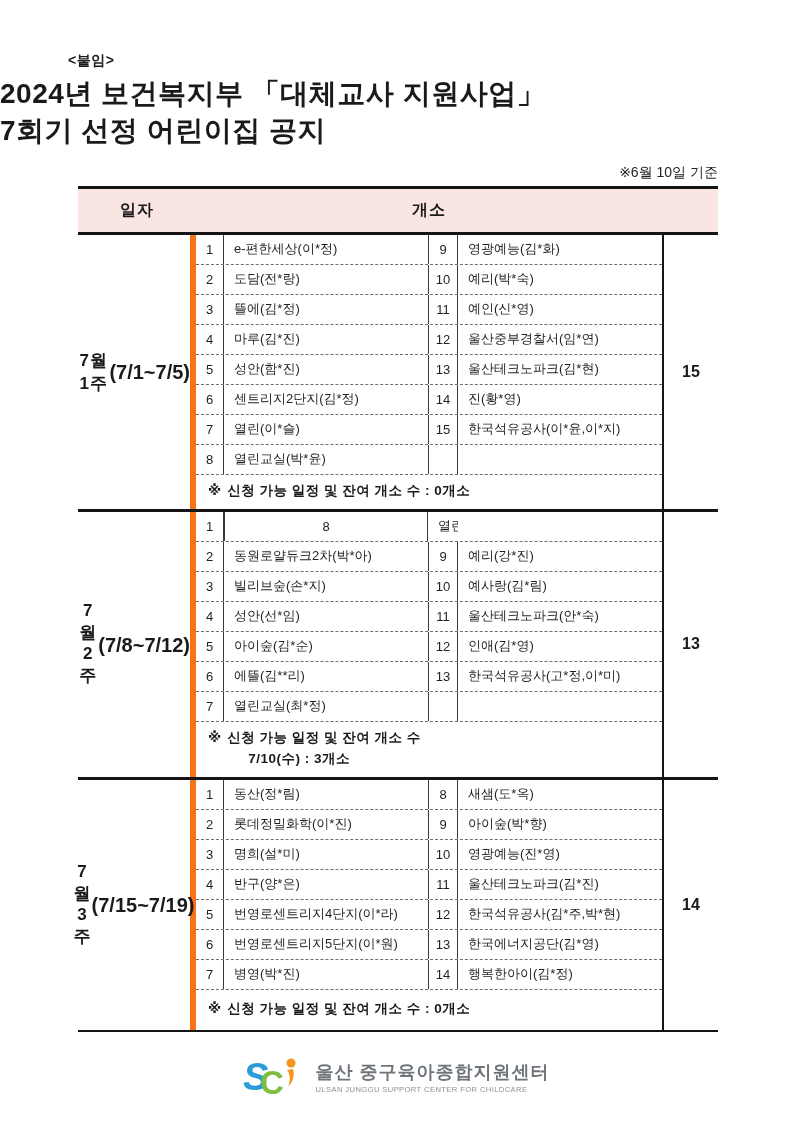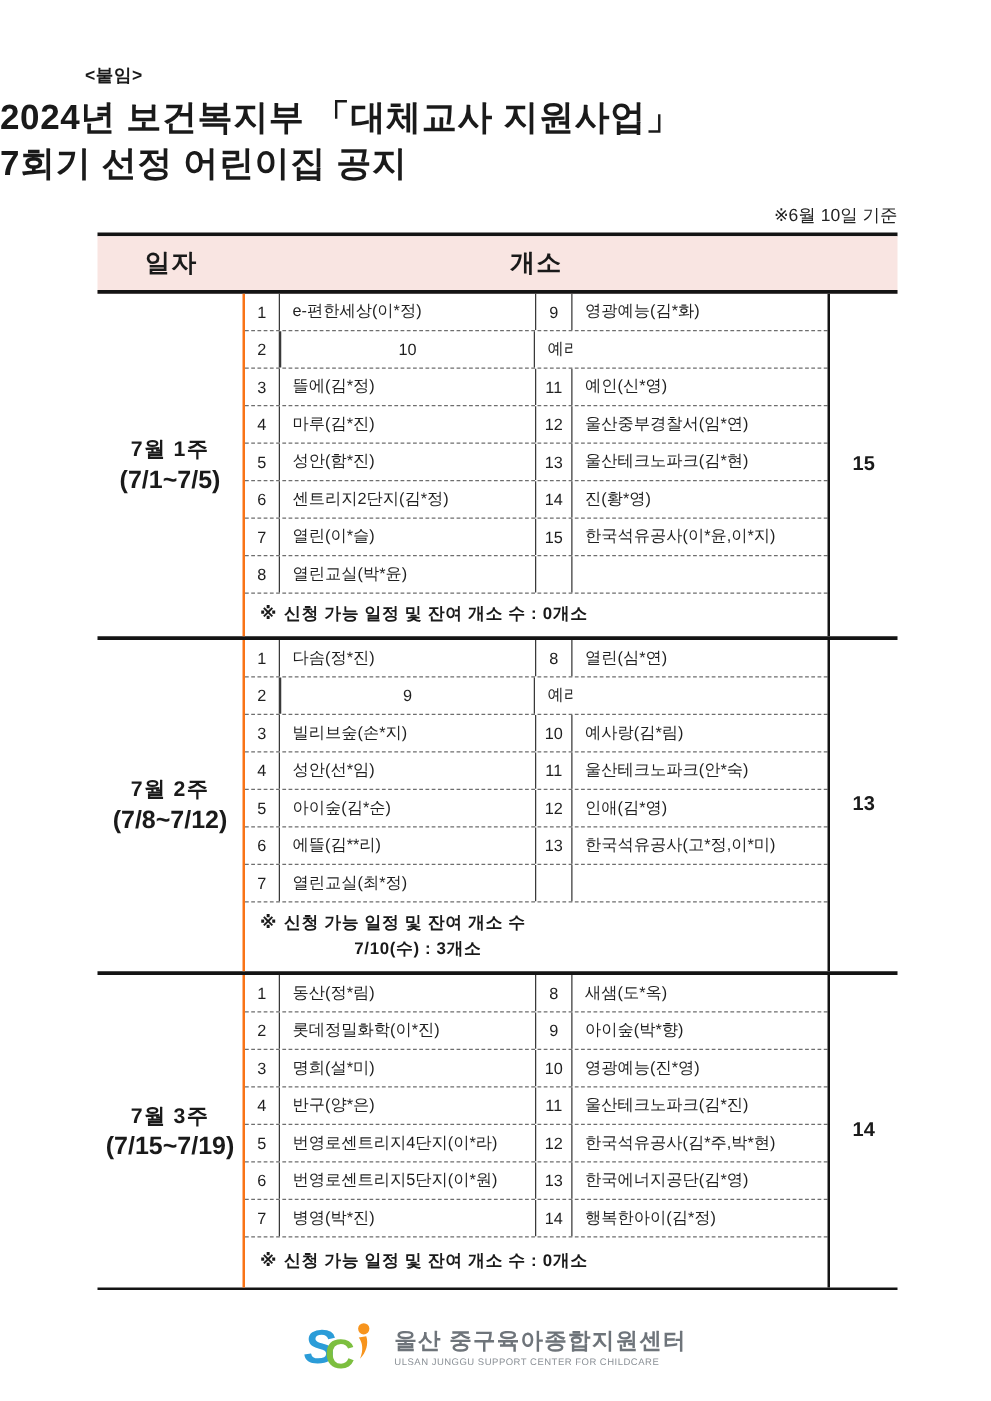--- a/index.html
+++ b/index.html
@@ -8,44 +8,44 @@
     width:793px; height:1121px; overflow:hidden; position:relative;
     font-family:"Liberation Sans","DejaVu Sans",sans-serif; color:#1a1a1a;
   }
   .attach { margin:52px 0 6px 68px; font-size:14px; font-weight:bold; letter-spacing:0.5px; }
   .title { text-align:left; font-size:28px; font-weight:bold; line-height:1.32; letter-spacing:0.5px; }
   .refdate { width:640px; margin:14px 0 4px 78px; text-align:right; font-size:14px; color:#222; }
 
   .ntable { width:640px; margin-left:78px; border-top:3px solid #141414; border-bottom:2px solid #141414; }
 
   .hrow { display:grid; grid-template-columns:118px 466px 56px; background:#f9e5e2; border-bottom:3px solid #141414; height:46px; }
-  .hcell { display:flex; align-items:center; justify-content:center; font-weight:bold; font-size:20px; letter-spacing:1px; }
+  .hcell { display:flex; align-items:center; justify-content:center; font-weight:bold; font-size:16px; letter-spacing:1px; }
   .hcell.mid { border-left:2px solid #141414; border-right:2px solid #141414; }
 
   .section { display:grid; grid-template-columns:118px 466px 56px; }
   .section + .section { border-top:3px solid #141414; }
 
-  .datecell { display:flex; flex-direction:column; align-items:center; justify-content:center;
-              font-weight:bold; border-right:2px solid #f97316; text-align:center; }
+  .datecell { display:flex; flex-direction:row; align-items:center; justify-content:center;
+              font-weight:bold; border-right:6px solid #f97316; text-align:center; }
   .week { font-size:17px; letter-spacing:1px; }
   .range { font-size:20px; margin-top:2px; }
 
   .countcell { display:flex; align-items:center; justify-content:center; border-left:2px solid #141414;
                font-weight:bold; font-size:16px; }
 
   .irow { display:grid; grid-template-columns:28px 204px 30px 204px; height:30px; border-bottom:1px dashed #6e6e6e; }
   .irow span { display:flex; align-items:center; font-size:13px; color:#1f1f1f; overflow:hidden; white-space:nowrap; }
   .cno  { justify-content:center; border-right:1px solid #3a3a3a; }
   .cno2 { justify-content:center; border-left:1px solid #3a3a3a; border-right:1px solid #3a3a3a; }
   .cnm  { padding-left:10px; }
 
   .noterow { display:flex; padding:6px 10px 7px 12px; font-weight:bold; font-size:13.5px; line-height:1.55; }
   .noterow .lines { display:flex; flex-direction:column; }
   .note-line { letter-spacing:0.5px; }
-  .note-line.indent { padding-left:21px;text-align:center; }
+  .note-line.indent { padding-left:21px; }
   .note-mark { margin-right:6px; }
   .sec-pad3 .noterow { padding-top:9px; padding-bottom:10px; }
 
   .footer { margin-top:22px; display:flex; align-items:center; justify-content:center; gap:10px; }
   .logomark { width:62px; height:46px; flex:0 0 auto; }
   .logotextcol { display:flex; flex-direction:column;justify-content:center; }
   .logo-ko { font-size:18px; font-weight:bold; color:#6e747a; letter-spacing:1px; }
   .logo-en { font-size:7.6px; color:#8b9197; letter-spacing:0.4px; margin-top:1px; }
 </style>
 </head>
@@ -75,20 +75,21 @@
       <div class="rows-host">
   <div class="irow">
     <span class="cno">1</span>
     <span class="cnm">e-편한세상(이*정)</span>
     <span class="cno2">9</span>
     <span class="cnm">영광예능(김*화)</span>
   </div>
 
   <div class="irow">
     <span class="cno">2</span>
+    <span class="cnm">도담(전*랑)</span>
     <span class="cno2">10</span>
     <span class="cnm">예리(박*숙)</span>
   </div>
 
   <div class="irow">
     <span class="cno">3</span>
     <span class="cnm">뜰에(김*정)</span>
     <span class="cno2">11</span>
     <span class="cnm">예인(신*영)</span>
   </div>
@@ -140,27 +141,27 @@
 
   <div class="section">
     <div class="datecell">
       <div class="week">7월 2주</div>
       <div class="range">(7/8~7/12)</div>
     </div>
     <div>
       <div class="rows-host">
   <div class="irow">
     <span class="cno">1</span>
-    <span class="cnm">다솜(정*진)</span>
     <span class="cno2">8</span>
     <span class="cnm">열린(심*연)</span>
   </div>
 
   <div class="irow">
     <span class="cno">2</span>
+    <span class="cnm">동원로얄듀크2차(박*아)</span>
     <span class="cno2">9</span>
     <span class="cnm">예리(강*진)</span>
   </div>
 
   <div class="irow">
     <span class="cno">3</span>
     <span class="cnm">빌리브숲(손*지)</span>
     <span class="cno2">10</span>
     <span class="cnm">예사랑(김*림)</span>
   </div>

